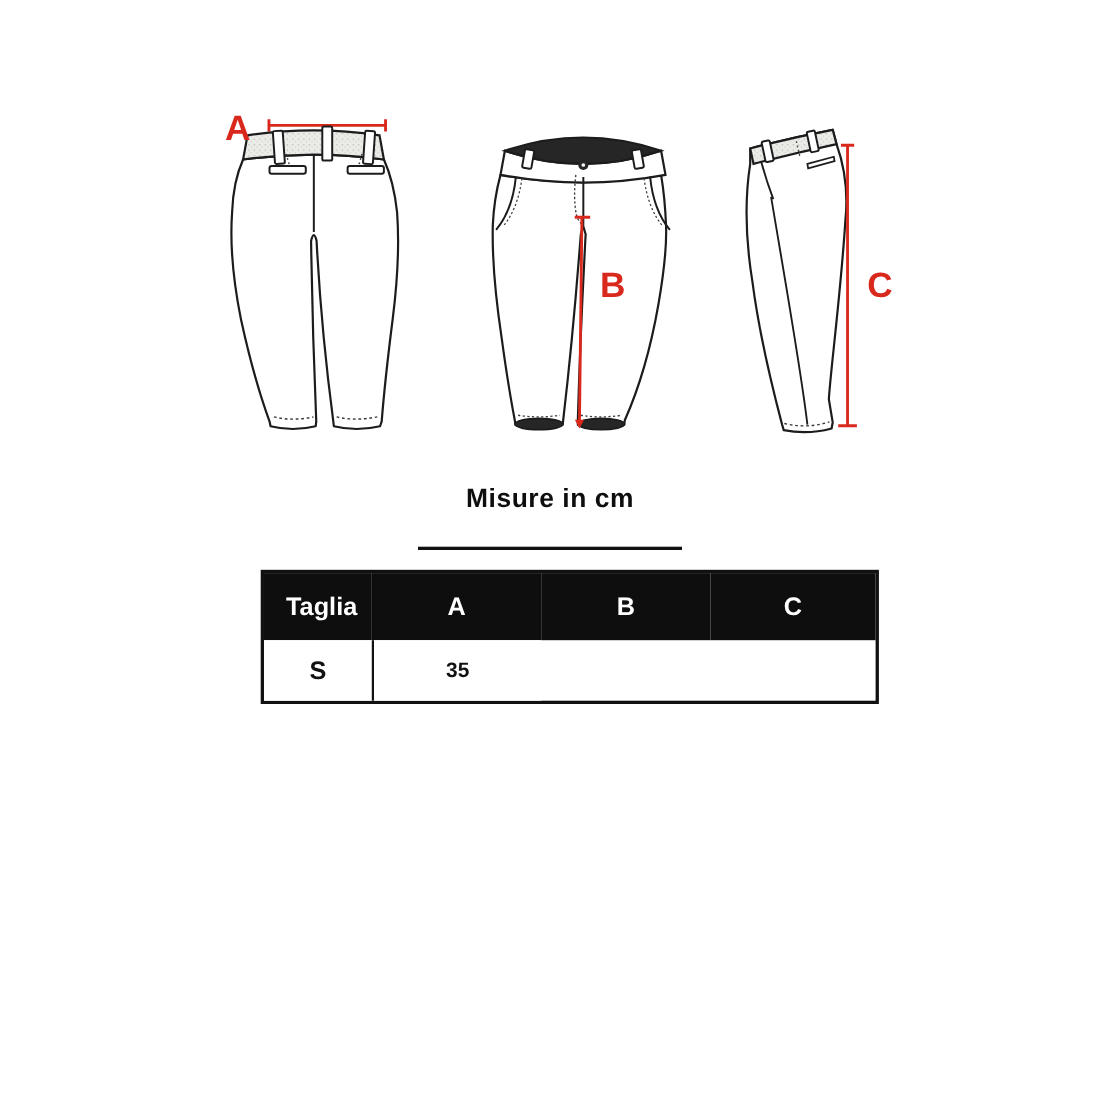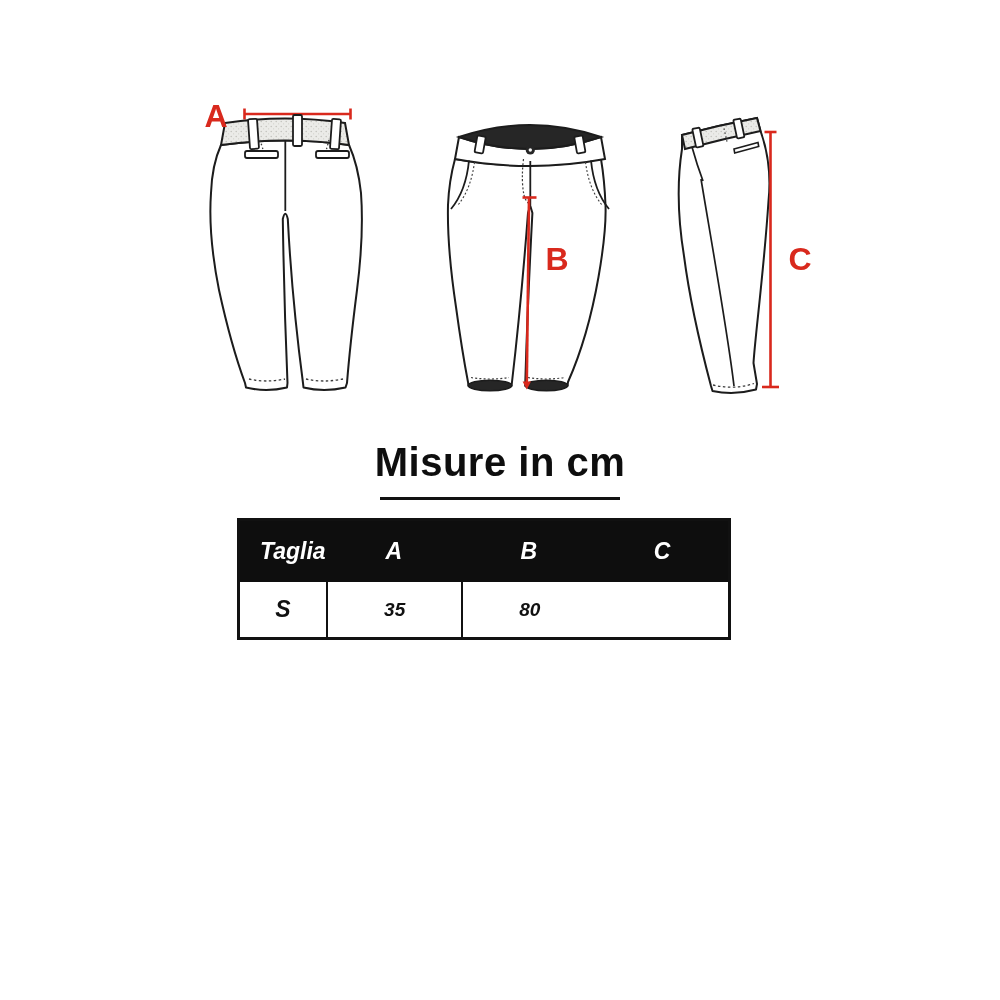--- a/index.html
+++ b/index.html
@@ -8,34 +8,33 @@
     font-family:"Liberation Sans", sans-serif; overflow:hidden;
   }
   .view-svg { position:absolute; }
   .mlabel {
     position:absolute; width:34px; text-align:center;
     font-size:32px; font-weight:800; color:#d9291d; line-height:1;
     letter-spacing:0px;
   }
   .title {
     position:absolute; left:0; top:440px; width:1000px;
-    text-align:center; font-size:40px; font-weight:800; color:#0e0e0e;
+    text-align:center; font-size:24px; font-weight:800; color:#0e0e0e;
     letter-spacing:0.5px;
   }
   .title-underline {
     position:absolute; left:380px; top:497px; width:240px; height:3px;
     background:#111111;
   }
   .size-table {
-    position:absolute; left:237px; top:518px; width:494px; height:122px;
+    position:absolute; left:237px; top:518px; width:562px; height:122px;
     box-sizing:border-box; border:3px solid #111111;
     display:grid;
     grid-template-columns: 99fr 156fr 155fr 152fr;
     grid-template-rows: 61px 55px;
-    font-style: italic;
   }
   .th {
     background:#0e0e0e; color:#ffffff;
     display:flex; align-items:center; justify-content:center;
     font-weight:800; font-size:23px;
   }
   .th.first { justify-content:flex-start; padding-left:20px; }
   .td {
     background:#ffffff; color:#111111;
     display:flex; align-items:center; justify-content:center;
@@ -187,16 +186,15 @@
   <div class="title-underline"></div>
 
   <div class="size-table">
     <div class="th first">Taglia</div>
     <div class="th">A</div>
     <div class="th">B</div>
     <div class="th">C</div>
 
     <div class="td size-cell">S</div>
     <div class="td divider">35</div>
-    <div class="td divider">80</div>
   </div>
 
 </div>
 
 </body></html>

